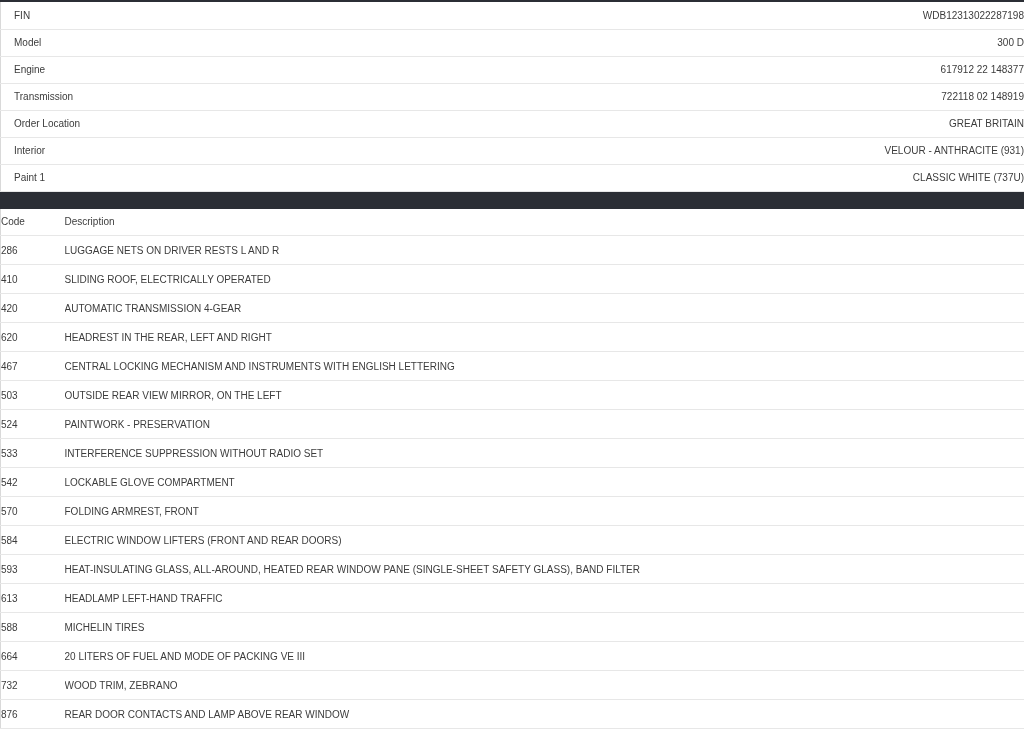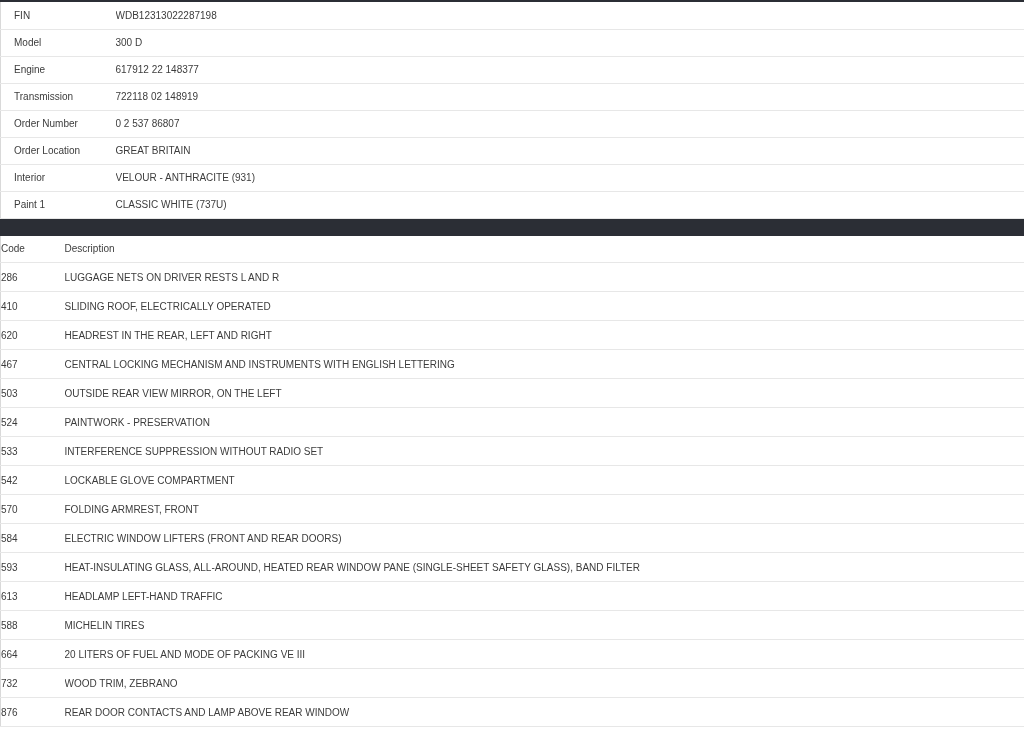--- a/index.html
+++ b/index.html
@@ -31,21 +31,21 @@
     font-weight: 400;
     text-align: left;
     vertical-align: middle;
     padding: 0;
     border-bottom: 1px solid #e7e7e7;
     white-space: nowrap;
     overflow: hidden;
   }
   .spec-table tr { height: 27px; }
   .spec-table td.label { width: 115px; padding-left: 13px; }
-  .spec-table td.value { padding-left: 0; }
+  .spec-table td.value { padding-left: 0; text-align: right; }
   .codes-table thead tr { height: 27px; }
   .codes-table tbody tr { height: 29px; }
   .codes-table .code-col { width: 64px; }
   .codes-table .desc-col { padding-left: 0; margin-left: 44px; }
 </style>
 </head>
 <body>
 
 <div>
 
@@ -61,24 +61,20 @@
         <td class="label">Model</td>
         <td class="value">300 D</td>
       </tr>
       <tr>
         <td class="label">Engine</td>
         <td class="value">617912 22 148377</td>
       </tr>
       <tr>
         <td class="label">Transmission</td>
         <td class="value">722118 02 148919</td>
-      </tr>
-      <tr>
-        <td class="label">Order Number</td>
-        <td class="value">0 2 537 86807</td>
       </tr>
       <tr>
         <td class="label">Order Location</td>
         <td class="value">GREAT BRITAIN</td>
       </tr>
       <tr>
         <td class="label">Interior</td>
         <td class="value">VELOUR - ANTHRACITE (931)</td>
       </tr>
       <tr>
@@ -98,20 +94,24 @@
       </tr>
     </thead>
     <tbody>
       <tr>
         <td class="code-col">286</td>
         <td class="desc-col">LUGGAGE NETS ON DRIVER RESTS L AND R</td>
       </tr>
       <tr>
         <td class="code-col">410</td>
         <td class="desc-col">SLIDING ROOF, ELECTRICALLY OPERATED</td>
+      </tr>
+      <tr>
+        <td class="code-col">420</td>
+        <td class="desc-col">AUTOMATIC TRANSMISSION 4-GEAR</td>
       </tr>
       <tr>
         <td class="code-col">620</td>
         <td class="desc-col">HEADREST IN THE REAR, LEFT AND RIGHT</td>
       </tr>
       <tr>
         <td class="code-col">467</td>
         <td class="desc-col">CENTRAL LOCKING MECHANISM AND INSTRUMENTS WITH ENGLISH LETTERING</td>
       </tr>
       <tr>

